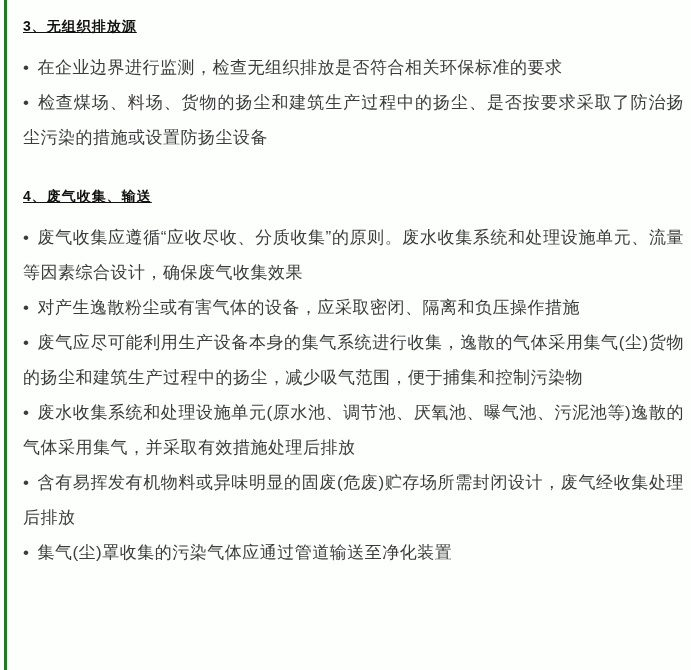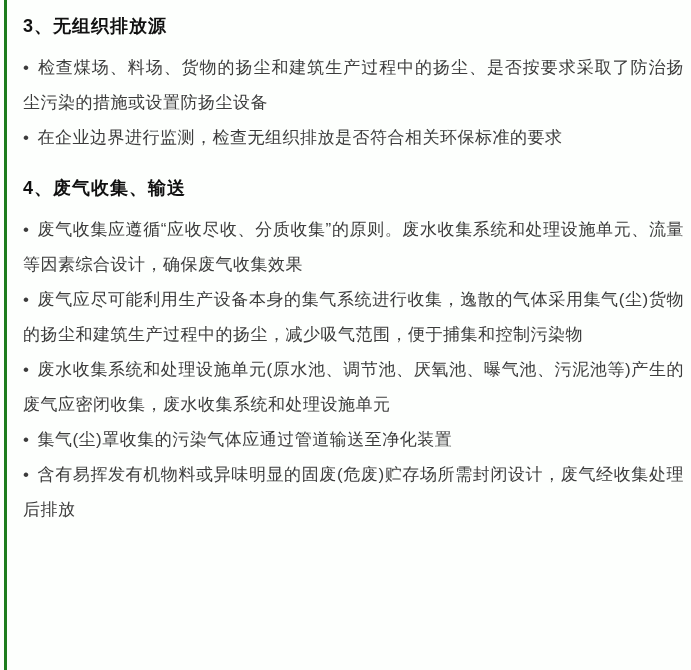--- a/index.html
+++ b/index.html
@@ -25,28 +25,29 @@
     background: #1e7c1e;
   }
   .content {
     position: absolute;
     left: 23px;
     top: 9px;
     width: 661px;
   }
   h2.section-heading {
     margin: 0 0 6px 0;
-    font-size: 18px;
+    font-size: 14px;
     line-height: 35px;
     font-weight: bold;
     color: #111111;
     letter-spacing: 1px;
+    text-decoration: underline;
   }
   h2.section-heading.gap-above {
-    margin-top: 16px;
+    margin-top: 24px;
   }
   p.bullet-item {
     margin: 0;
     font-size: 17px;
     line-height: 35px;
     color: #3c3c3c;
     text-align: justify;
     letter-spacing: 0.5px;
   }
   p.bullet-item .bullet {
@@ -59,31 +60,32 @@
 <body>
 
 <div class="page">
   <div class="accent-line"></div>
 
   <div class="content">
 
     <h2 class="section-heading">3、无组织排放源</h2>
 
 
+    <p class="bullet-item"><span class="bullet">•</span><span>在企业边界进行监测，检查无组织排放是否符合相关环保标准的要求</span></p>
+
     <p class="bullet-item"><span class="bullet">•</span><span>检查煤场、料场、货物的扬尘和建筑生产过程中的扬尘、是否按要求采取了防治扬尘污染的措施或设置防扬尘设备</span></p>
-
-    <p class="bullet-item"><span class="bullet">•</span><span>在企业边界进行监测，检查无组织排放是否符合相关环保标准的要求</span></p>
 
     <h2 class="section-heading gap-above">4、废气收集、输送</h2>
 
     <p class="bullet-item"><span class="bullet">•</span><span>废气收集应遵循“应收尽收、分质收集”的原则。废水收集系统和处理设施单元、流量等因素综合设计，确保废气收集效果</span></p>
 
+    <p class="bullet-item"><span class="bullet">•</span><span>对产生逸散粉尘或有害气体的设备，应采取密闭、隔离和负压操作措施</span></p>
 
     <p class="bullet-item"><span class="bullet">•</span><span>废气应尽可能利用生产设备本身的集气系统进行收集，逸散的气体采用集气(尘)货物的扬尘和建筑生产过程中的扬尘，减少吸气范围，便于捕集和控制污染物</span></p>
 
-    <p class="bullet-item"><span class="bullet">•</span><span>废水收集系统和处理设施单元(原水池、调节池、厌氧池、曝气池、污泥池等)产生的废气应密闭收集，废水收集系统和处理设施单元</span></p>
+    <p class="bullet-item"><span class="bullet">•</span><span>废水收集系统和处理设施单元(原水池、调节池、厌氧池、曝气池、污泥池等)逸散的气体采用集气，并采取有效措施处理后排放</span></p>
+
+    <p class="bullet-item"><span class="bullet">•</span><span>含有易挥发有机物料或异味明显的固废(危废)贮存场所需封闭设计，废气经收集处理后排放</span></p>
 
     <p class="bullet-item"><span class="bullet">•</span><span>集气(尘)罩收集的污染气体应通过管道输送至净化装置</span></p>
-
-    <p class="bullet-item"><span class="bullet">•</span><span>含有易挥发有机物料或异味明显的固废(危废)贮存场所需封闭设计，废气经收集处理后排放</span></p>
 
   </div>
 </div>
 
 </body></html>

